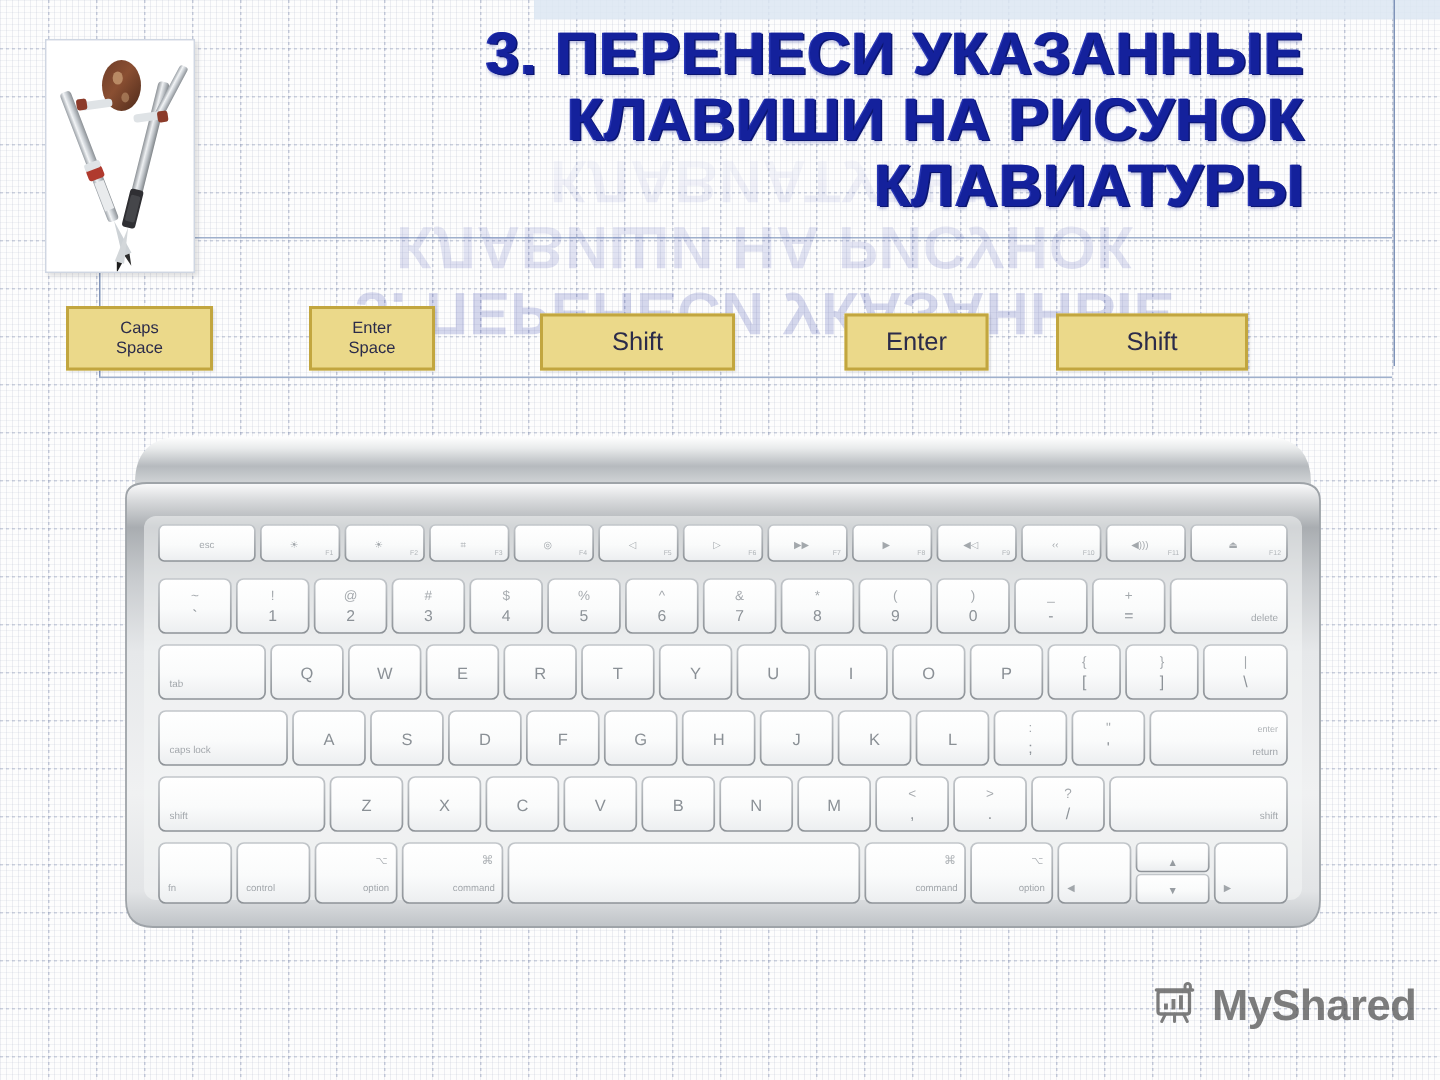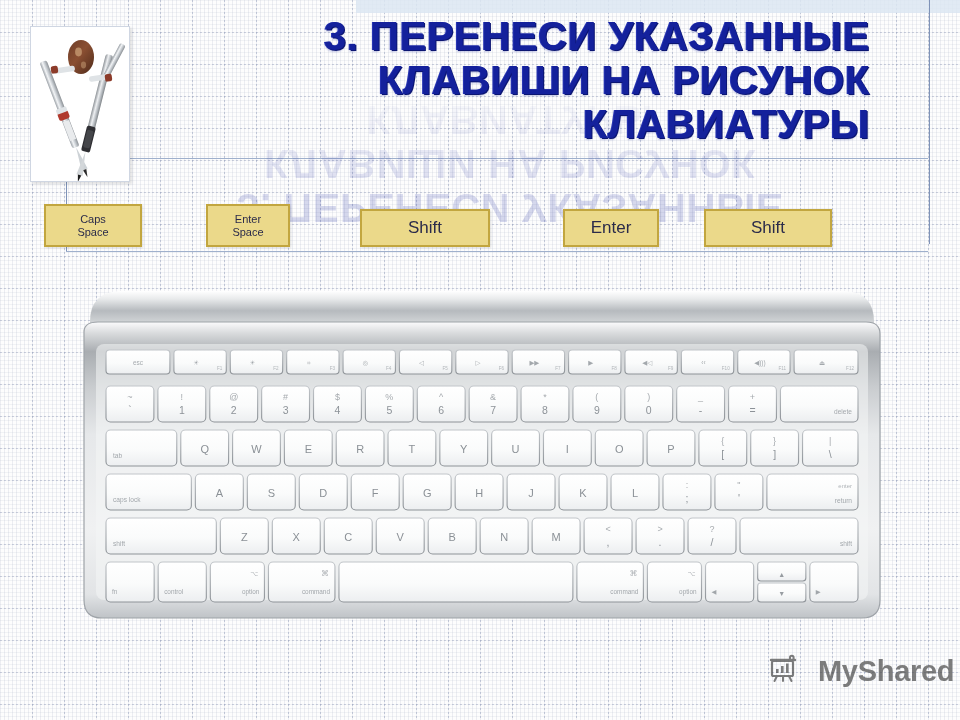--- a/index.html
+++ b/index.html
@@ -133,21 +133,21 @@
 
   
   #keyboard {
     position:absolute; left:76px; top:288px; width:812px; height:338px;
   }
   #keyboard svg { display:block; width:812px; height:338px; }
 
   
   #watermark {
     position:absolute; left:768px; top:654px;
-    display:flex; align-items:center; gap:20px;
+    display:flex; align-items:center; gap:10px;
     opacity:.72;
   }
   #watermark .wm-text {
     font-family:"Liberation Sans", sans-serif;
     font-size:29px; font-weight:bold; color:#4d4d4d;
     letter-spacing:-.3px;
   }
 </style>
 </head>
 <body>

